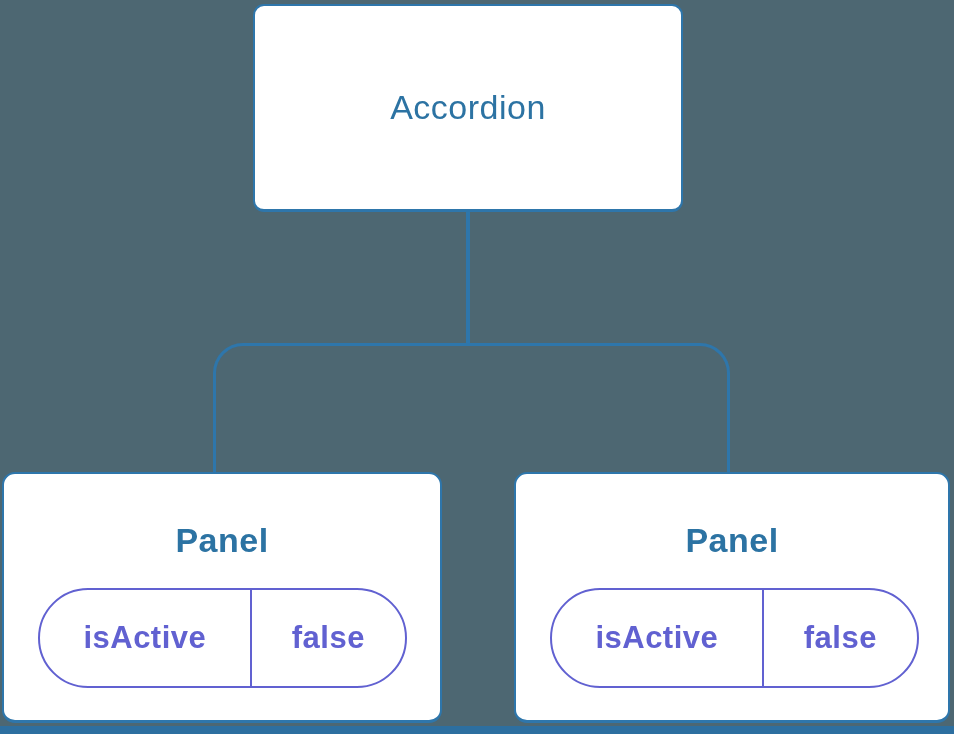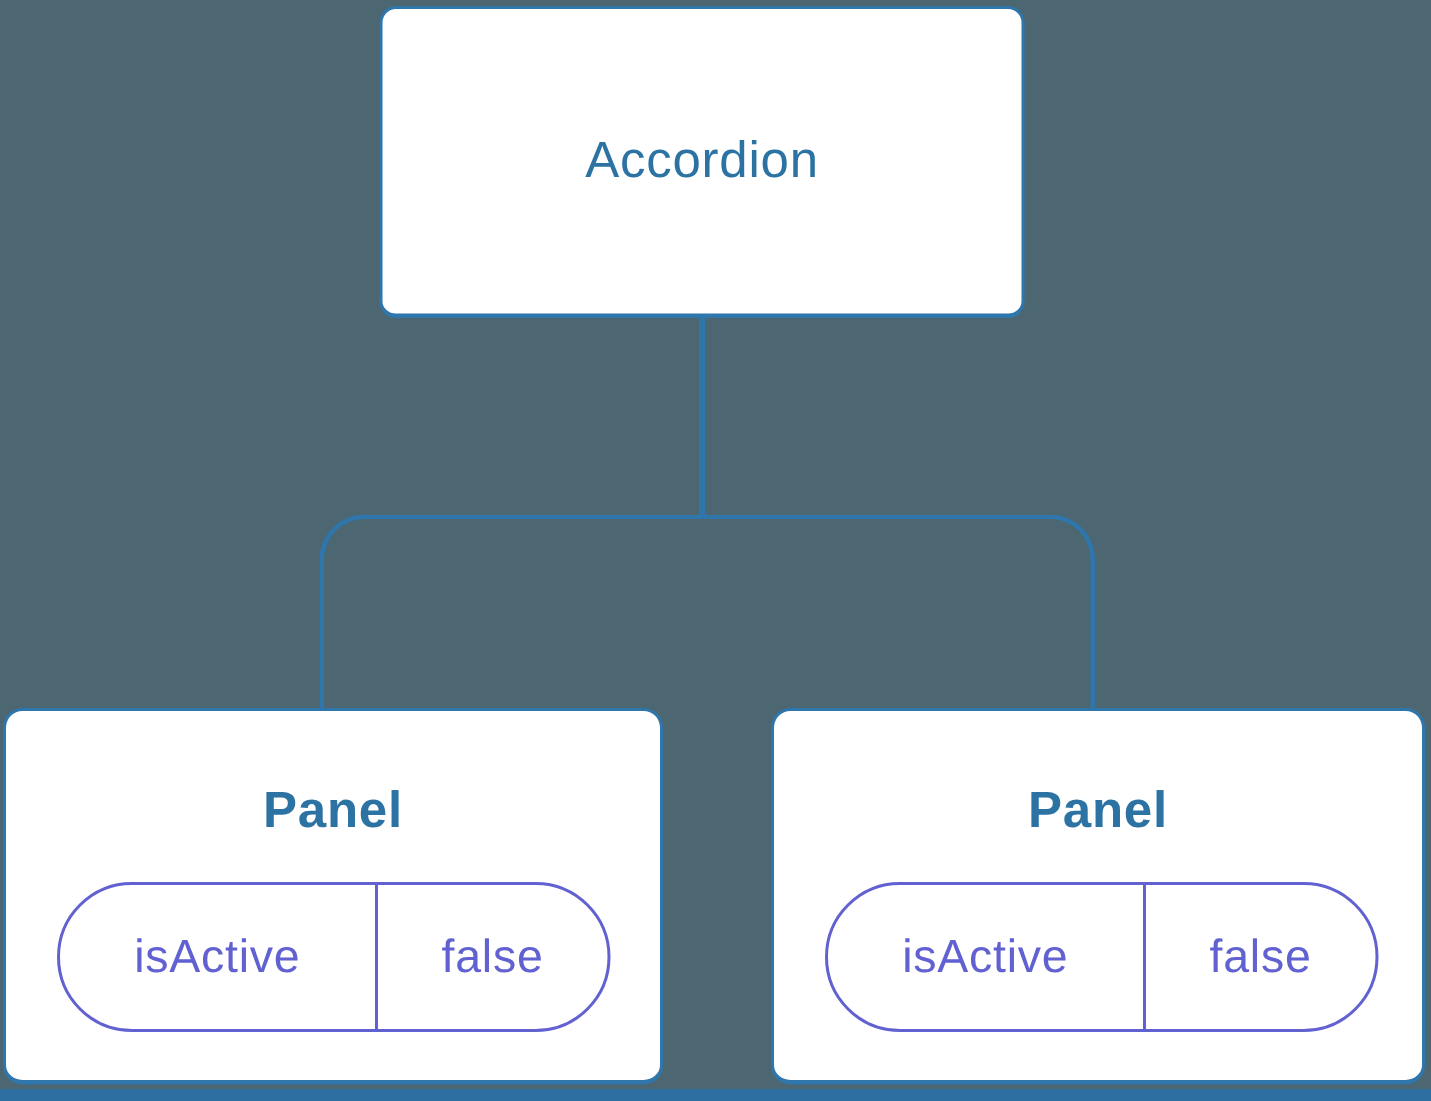--- a/index.html
+++ b/index.html
@@ -83,21 +83,21 @@
     border: 2px solid var(--state-pill);
     border-radius: 50px;
     display: flex;
     align-items: stretch;
     background: var(--node-fill);
   }
   .pill-cell {
     display: flex; align-items: center; justify-content: center;
     color: var(--state-pill);
     font-size: 31px;
-    font-weight: 400;
+    font-weight: 700;
     letter-spacing: 0.5px;
   }
   .pill-name  { flex: 0 0 58%; border-right: 2px solid var(--state-pill); }
   .pill-value { flex: 1 1 auto; }
   .bottom-strip {
     position: absolute;
     left: 0; top: 726px;
     width: 954px; height: 8px;
     background: var(--bottom-strip);
   }

